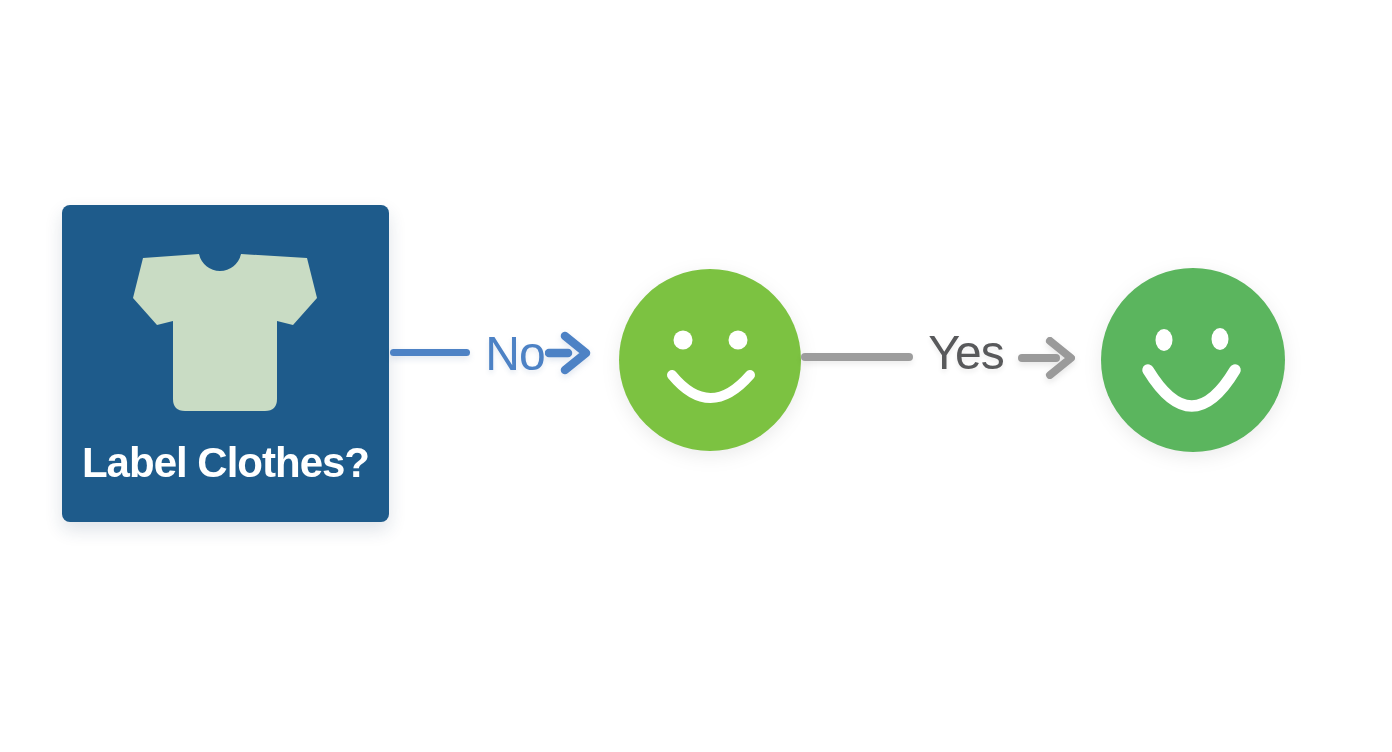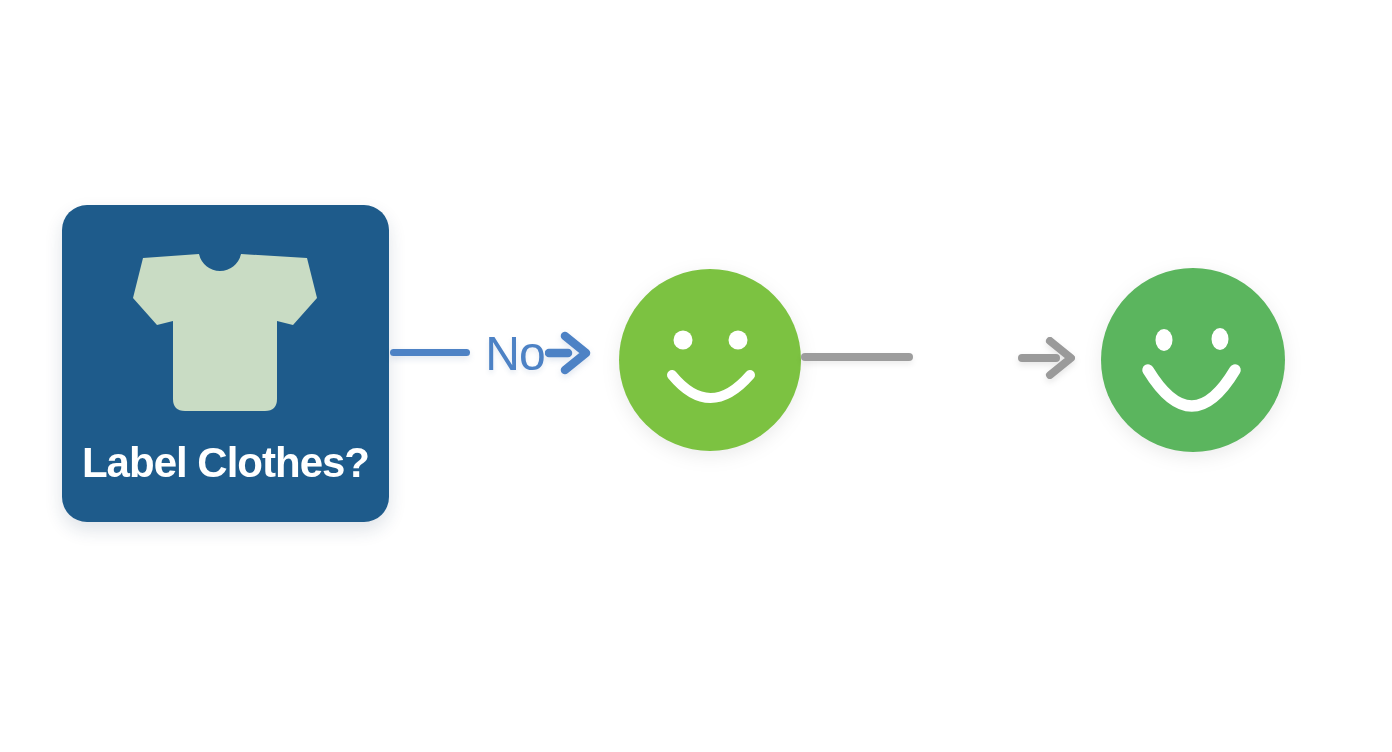--- a/index.html
+++ b/index.html
@@ -17,21 +17,21 @@
   }
 
   
   .decision-box {
     position: absolute;
     left: 62px;
     top: 205px;
     width: 327px;
     height: 317px;
     background: #1e5b8b;
-    border-radius: 25px;
+    border-radius: 8px;
     box-shadow: 0 8px 18px rgba(30, 60, 90, 0.14);
   }
   .tshirt-svg {
     position: absolute;
     left: 71px;
     top: 46px;
     width: 184px;
     height: 162px;
   }
   .decision-label {
@@ -163,20 +163,21 @@
   </svg>
 
   <svg class="sad-face-svg" viewBox="0 0 182 182" aria-hidden="true">
     <circle cx="91" cy="91" r="91" fill="#7cc241"></circle>
     <circle cx="64" cy="71" r="9.5" fill="#ffffff"></circle>
     <circle cx="119" cy="71" r="9.5" fill="#ffffff"></circle>
     <path d="M 53 106 Q 91 152 131 106" fill="none" stroke="#ffffff" stroke-width="10" stroke-linecap="round"></path>
   </svg>
 
   <div class="edge-line yes-line"></div>
+  <div class="edge-label yes-label">Yes</div>
   <svg class="yes-arrow-svg" viewBox="0 0 58 46" aria-hidden="true">
     <g fill="none" stroke="#9a9a9a" stroke-width="8" stroke-linecap="round" stroke-linejoin="round">
       <line x1="4" y1="23" x2="38" y2="23"></line>
       <polyline points="32,6 53,23 32,40"></polyline>
     </g>
   </svg>
 
   <svg class="happy-face-svg" viewBox="0 0 184 184" aria-hidden="true">
     <circle cx="92" cy="92" r="92" fill="#5bb55e"></circle>
     <ellipse cx="63" cy="72" rx="8.5" ry="11" fill="#ffffff"></ellipse>

